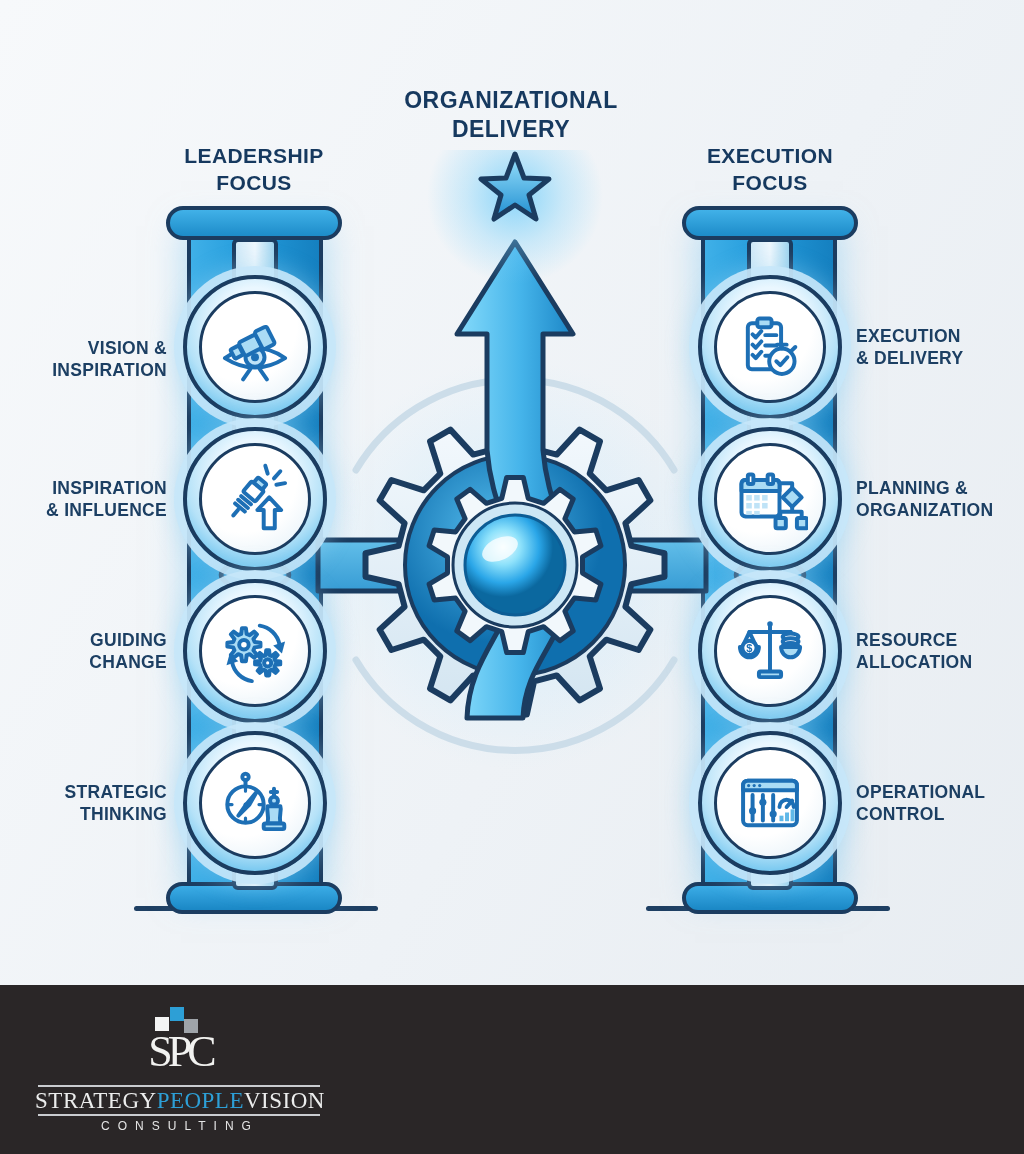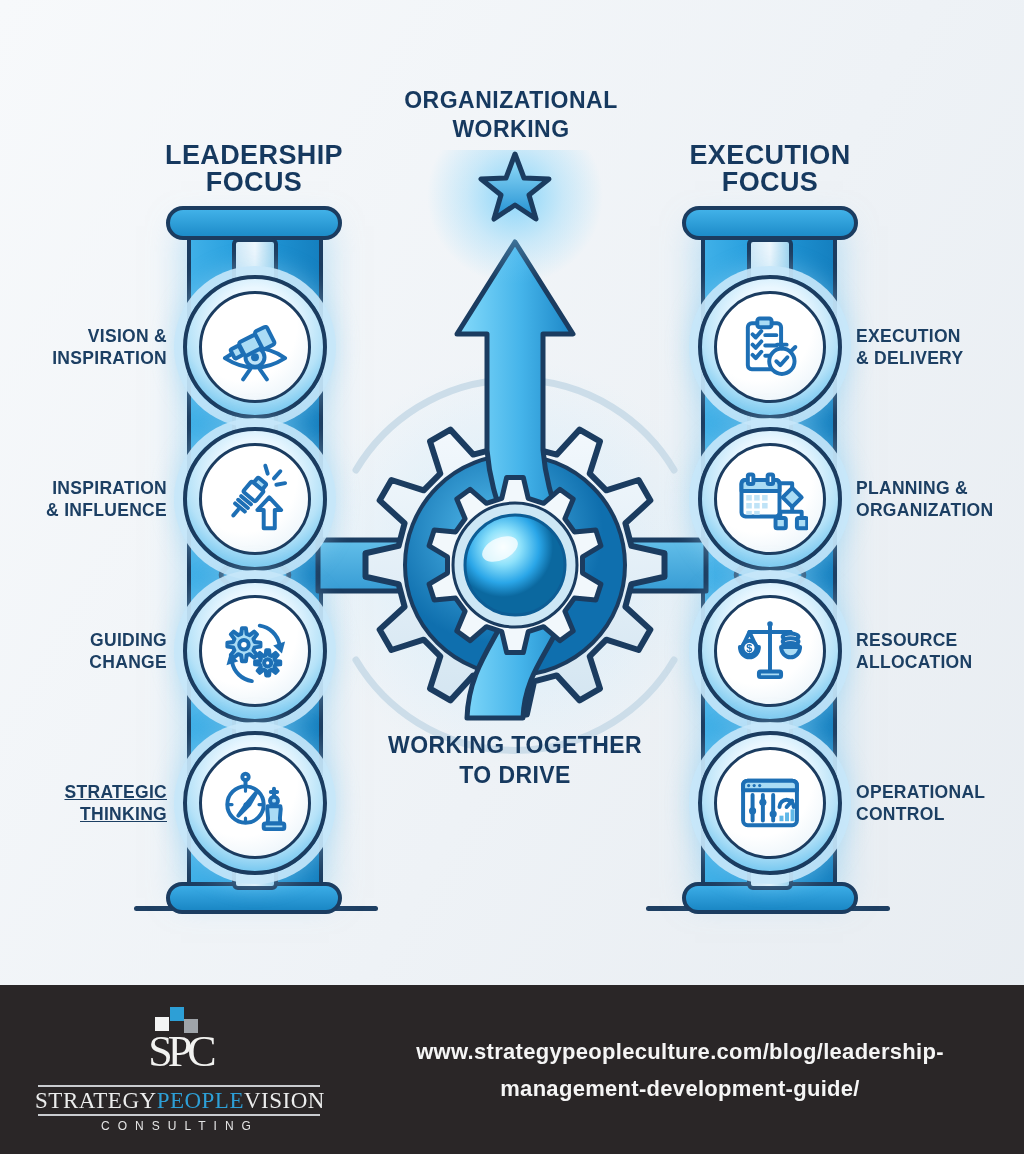--- a/index.html
+++ b/index.html
@@ -4,21 +4,21 @@
 <style>
   html,body{margin:0;padding:0;background:#dfe3e8;}
   .canvas{position:relative;width:1024px;height:1154px;overflow:hidden;
           font-family:"Liberation Sans",sans-serif;
           background:linear-gradient(120deg,#f7f9fb 0%,#eef2f6 55%,#e7ecf1 100%);}
   .art{position:absolute;left:0;top:0;width:1024px;height:985px;}
 
   .title{position:absolute;left:331px;top:86px;width:360px;text-align:center;
          font-size:23px;line-height:29px;font-weight:bold;color:#16395f;letter-spacing:.5px;}
   .col-header{position:absolute;top:142px;width:270px;text-align:center;
-         font-size:27px;line-height:27px;font-weight:bold;color:#16395f;letter-spacing:.4px;}
+         font-size:21px;line-height:27px;font-weight:bold;color:#16395f;letter-spacing:.4px;}
   .hdr-left{left:119px;} .hdr-right{left:635px;}
 
   .pillar-cap{position:absolute;width:176px;height:34px;border:4px solid #1b3c60;border-radius:17px;
         background:linear-gradient(180deg,#41b1e8,#1d8cc9);box-sizing:border-box;z-index:2;}
   .pillar-body{position:absolute;width:136px;height:660px;top:232px;box-sizing:border-box;
         border-left:4px solid #1b3c60;border-right:4px solid #1b3c60;
         background:linear-gradient(90deg,#3fb0e8 0%,#239bdb 45%,#1580c0 100%);
         box-shadow:0 0 30px 6px rgba(140,205,242,.5);z-index:1;}
   .pillar-base{position:absolute;width:176px;height:32px;top:882px;border:4px solid #1b3c60;border-radius:16px;
         background:linear-gradient(180deg,#3bace6,#1a87c5);box-sizing:border-box;z-index:2;}
@@ -66,21 +66,21 @@
         font-size:22px;line-height:37px;font-weight:bold;color:#f5f5f5;letter-spacing:.3px;}
 </style>
 </head>
 <body>
 
 <div class="canvas">
   <div class="art">
 
     <div class="title">
       <div>ORGANIZATIONAL</div>
-      <div>WORKING</div>
+      <div>DELIVERY</div>
     </div>
 
     <div class="col-header hdr-left">
       <div>LEADERSHIP</div>
       <div>FOCUS</div>
     </div>
     <div class="col-header hdr-right">
       <div>EXECUTION</div>
       <div>FOCUS</div>
     </div>
@@ -308,33 +308,33 @@
 
       <path id="inner-gear" fill="#f2f8fc" stroke="#1b3c60" stroke-width="5" stroke-linejoin="round" d="M191.8,348.3L196.7,327.4L213.3,327.4L218.2,348.3L233.6,353.3L249.8,339.3L263.2,349.0L254.9,368.8L264.4,381.9L285.8,380.1L290.9,395.8L272.5,406.9L272.5,423.1L290.9,434.2L285.8,449.9L264.4,448.1L254.9,461.2L263.2,481.0L249.8,490.7L233.6,476.7L218.2,481.7L213.3,502.6L196.7,502.6L191.8,481.7L176.4,476.7L160.2,490.7L146.8,481.0L155.1,461.2L145.6,448.1L124.2,449.9L119.1,434.2L137.5,423.1L137.5,406.9L119.1,395.8L124.2,380.1L145.6,381.9L155.1,368.8L146.8,349.0L160.2,339.3L176.4,353.3Z"></path>
       <circle cx="205" cy="415" r="62" fill="#cde7f5" stroke="#1b3c60" stroke-width="3"></circle>
       <circle cx="205" cy="415" r="50" fill="url(#gradOrb)" stroke="#0d5d95" stroke-width="3"></circle>
       <ellipse cx="190" cy="399" rx="19" ry="11" transform="rotate(-25 190 399)" fill="#ffffff" opacity="0.75"></ellipse>
 
       <circle cx="205" cy="46" r="88" fill="url(#starGlow)"></circle>
       <path d="M205,4 L214,28 L239,29 L219,45 L226,69 L205,55 L184,69 L191,45 L171,29 L196,28 Z" fill="url(#gradStar)" stroke="#1b3c60" stroke-width="5" stroke-linejoin="round"></path>
     </svg>
 
-    <div class="side-label lbl-left" style="top:325px;">
+    <div class="side-label lbl-left" style="top:337px;">
       <div>VISION &amp;</div>
       <div>INSPIRATION</div>
     </div>
     <div class="side-label lbl-left" style="top:477px;">
       <div>INSPIRATION</div>
       <div>&amp; INFLUENCE</div>
     </div>
     <div class="side-label lbl-left" style="top:629px;">
       <div>GUIDING</div>
       <div>CHANGE</div>
     </div>
-    <div class="side-label lbl-left" style="top:781px;text-decoration:underline;">
+    <div class="side-label lbl-left" style="top:781px;">
       <div>STRATEGIC</div>
       <div>THINKING</div>
     </div>
 
     <div class="side-label lbl-right" style="top:325px;">
       <div>EXECUTION</div>
       <div>&amp; DELIVERY</div>
     </div>
     <div class="side-label lbl-right" style="top:477px;">
       <div>PLANNING &amp;</div>
@@ -342,35 +342,27 @@
     </div>
     <div class="side-label lbl-right" style="top:629px;">
       <div>RESOURCE</div>
       <div>ALLOCATION</div>
     </div>
     <div class="side-label lbl-right" style="top:781px;">
       <div>OPERATIONAL</div>
       <div>CONTROL</div>
     </div>
 
-    <div class="work-msg">
-      <div>WORKING TOGETHER</div>
-      <div>TO DRIVE</div>
-    </div>
   </div>
 
   <div class="footer">
     <div class="logo">
       <div class="logo-sq sq-white"></div>
       <div class="logo-sq sq-blue"></div>
       <div class="logo-sq sq-gray"></div>
       <div class="logo-acronym">SPC</div>
       <div class="logo-line line-1"></div>
       <div class="logo-brand"><span>STRATEGY</span><span class="brand-people">PEOPLE</span><span>VISION</span></div>
       <div class="logo-line line-2"></div>
       <div class="logo-tagline">CONSULTING</div>
     </div>
-    <div class="footer-url">
-      <div>www.strategypeopleculture.com/blog/leadership-</div>
-      <div>management-development-guide/</div>
-    </div>
   </div>
 </div>
 
 </body></html>

